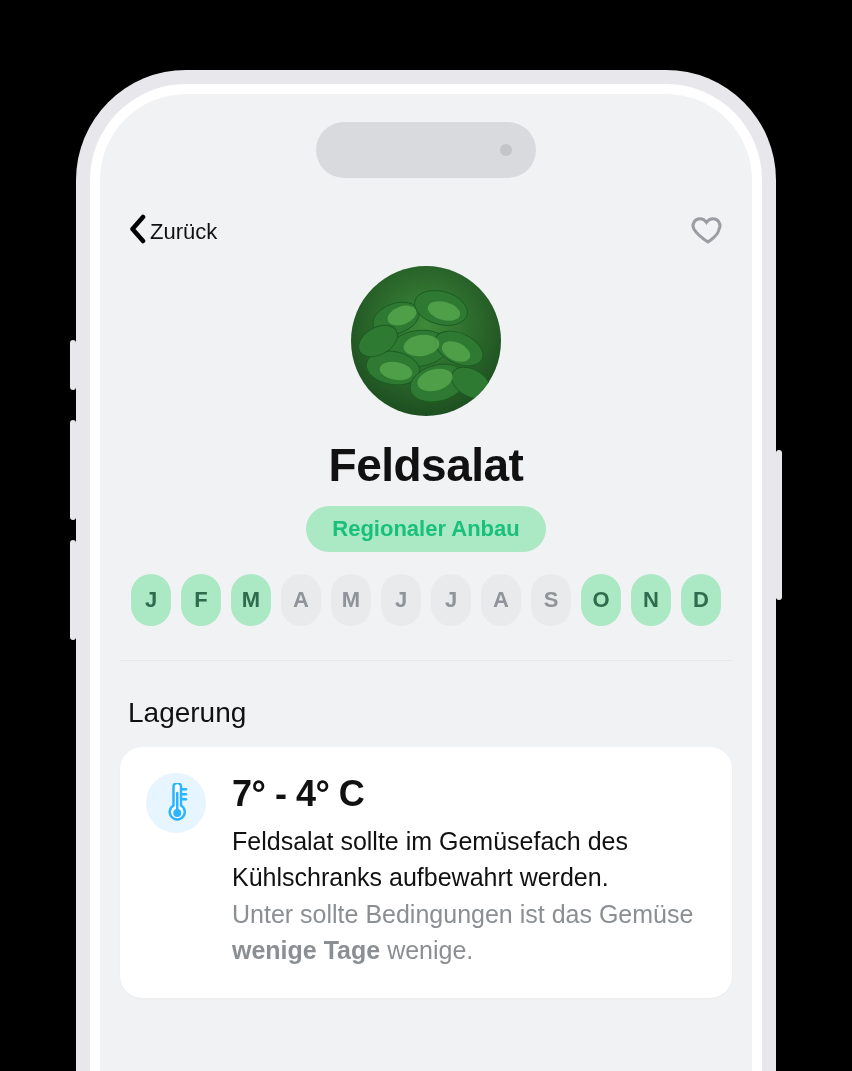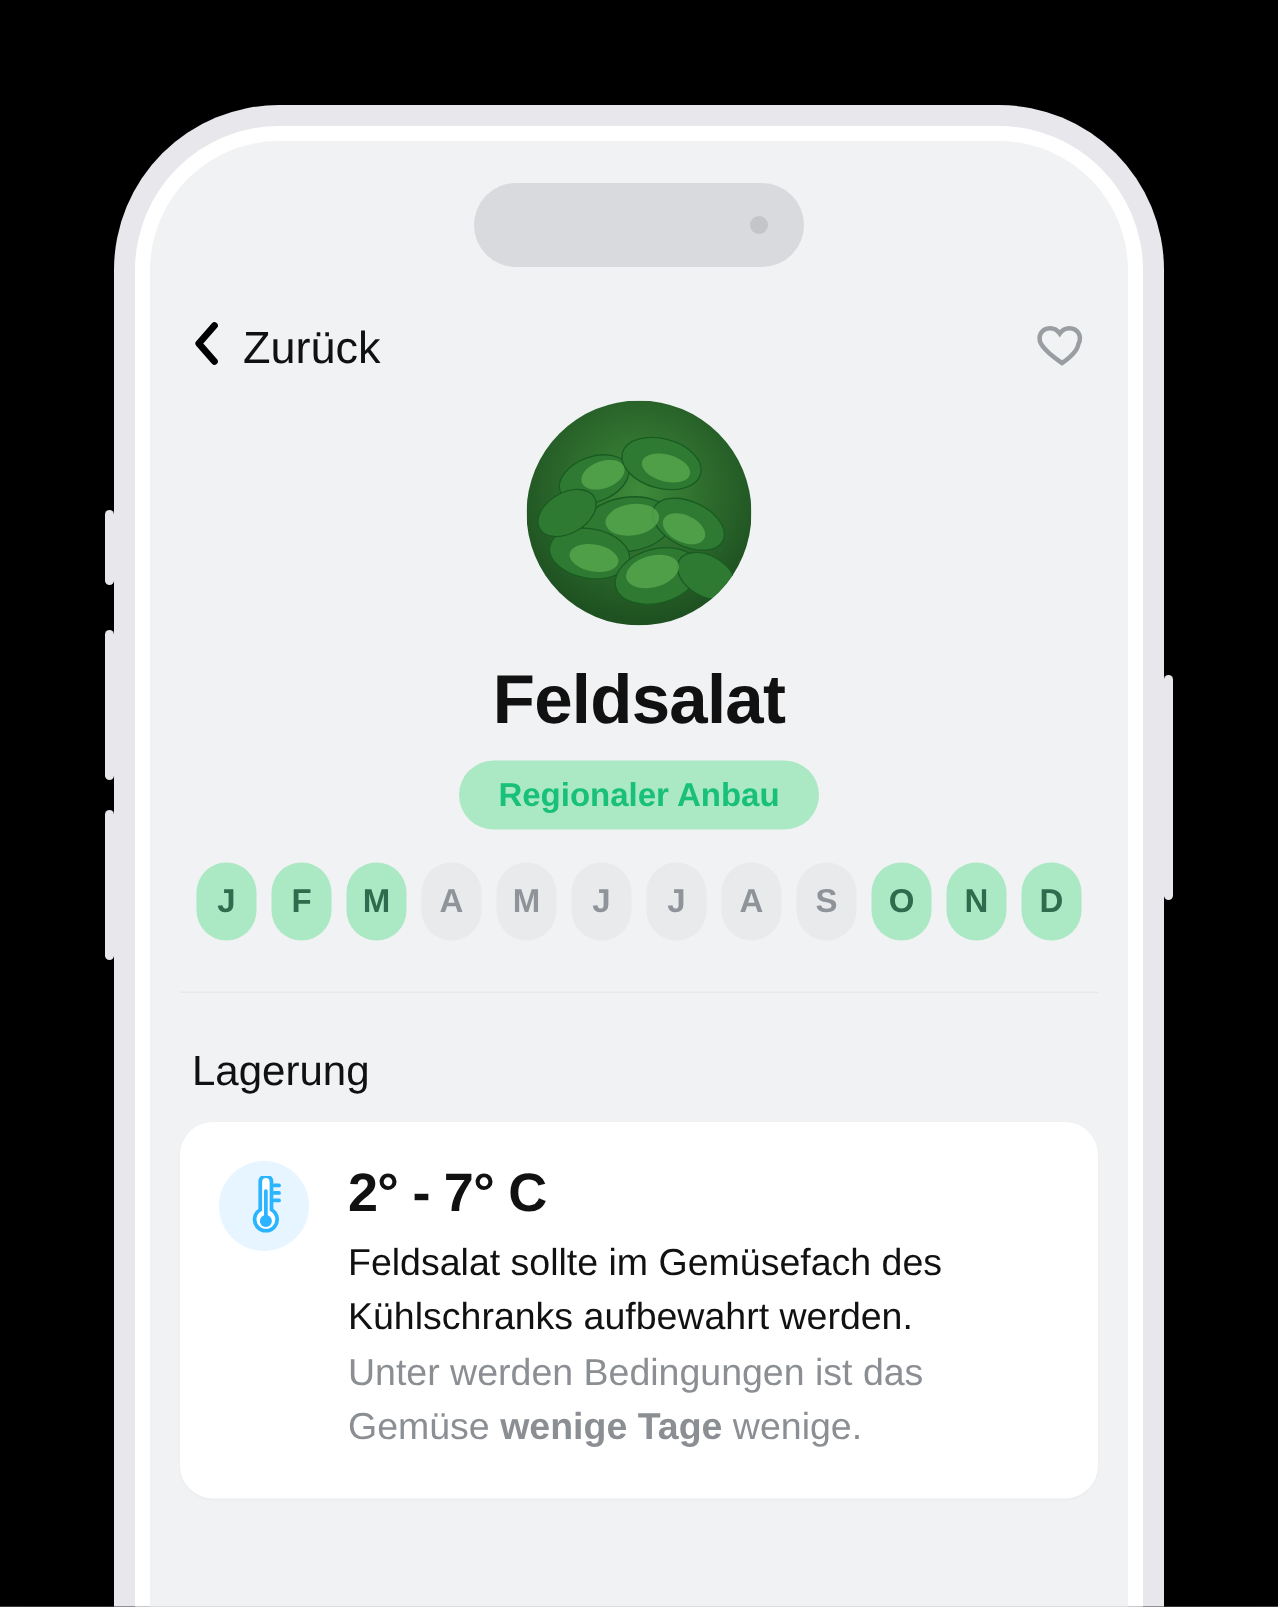--- a/index.html
+++ b/index.html
@@ -105,22 +105,22 @@
   
   .content{
     position:absolute;top:110px;left:0;right:0;bottom:0;
     padding:0 20px;
   }
   .nav{
     display:flex;justify-content:space-between;align-items:center;
     padding:8px 6px 4px;
   }
   .back{
-    display:flex;align-items:center;gap:14px;
-    font-size:30px;
+    display:flex;align-items:center;gap:2px;
+    font-size:22px;
     justify-content:center;
   }
   .heart svg{width:36px;height:36px;}
 
   .hero{
     display:flex;flex-direction:column;align-items:center;
     padding:10px 0 34px;
     border-bottom:1px solid rgba(0,0,0,.04);
   }
   .avatar{
@@ -276,25 +276,25 @@
                 <path d="M8 3a3 3 0 0 1 6 0v15a6 6 0 1 1-6 0V3z" fill="white"></path>
                 <circle cx="11" cy="24" r="3.2" fill="#2bb4ff" stroke="none"></circle>
                 <line x1="11" y1="8" x2="11" y2="21" stroke="#2bb4ff"></line>
                 <line x1="15.5" y1="5" x2="18" y2="5"></line>
                 <line x1="15.5" y1="9" x2="18" y2="9"></line>
                 <line x1="15.5" y1="13" x2="18" y2="13"></line>
               </g>
             </svg>
           </div>
           <div class="cardbody">
-            <div class="temp">2° - 7° C</div>
+            <div class="temp">7° - 4° C</div>
             <div class="desc">
               <span>Feldsalat sollte im Gemüsefach des Kühlschranks aufbewahrt werden.</span><br>
               <span class="muted">
-                <span>Unter werden Bedingungen ist das Gemüse </span><b>wenige Tage</b><span> wenige.</span>
+                <span>Unter sollte Bedingungen ist das Gemüse </span><b>wenige Tage</b><span> wenige.</span>
               </span>
             </div>
           </div>
         </div>
 
       </div>
 
     </div>
   </div>
 </div>

